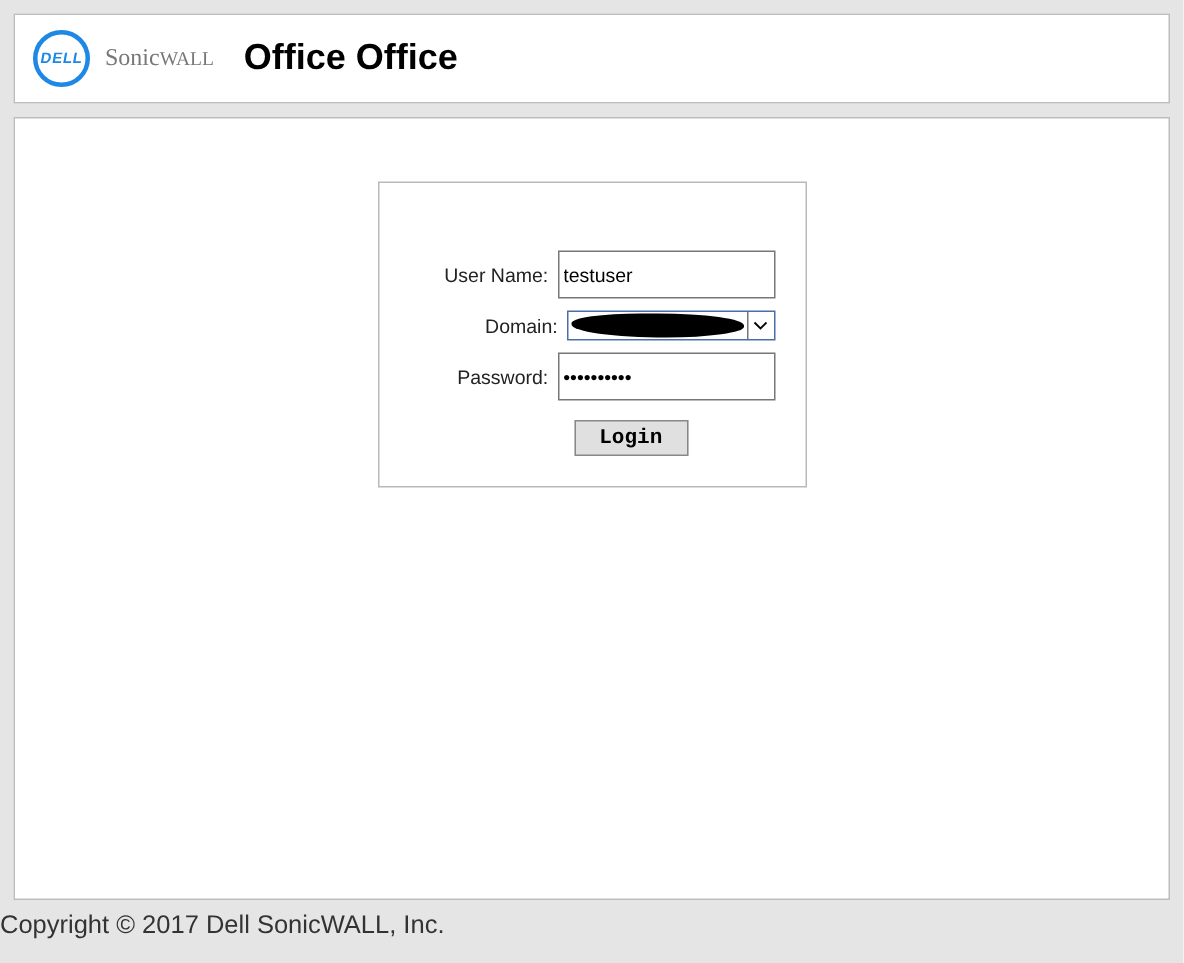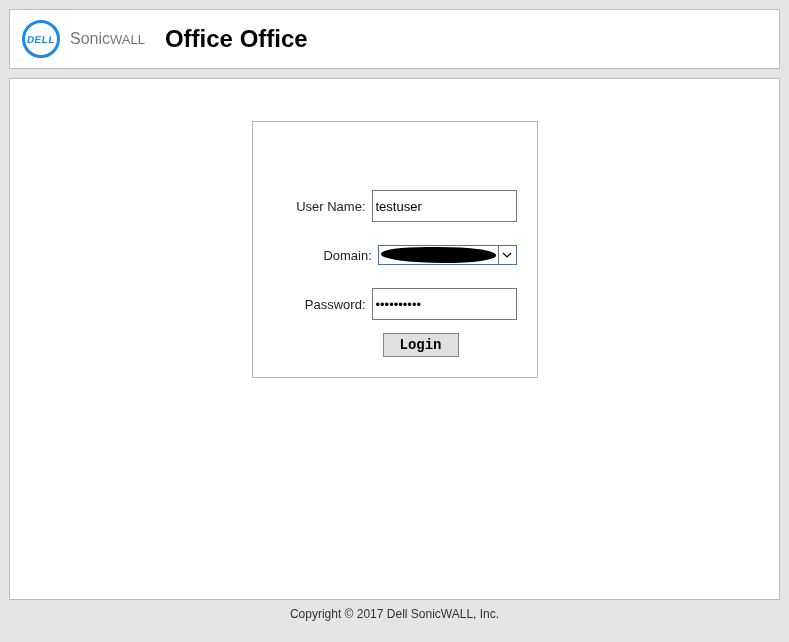--- a/index.html
+++ b/index.html
@@ -1,35 +1,35 @@
 <!DOCTYPE html>
 <html><head>
   <meta charset="utf-8">
   <style>
     * { box-sizing: border-box; margin: 0; padding: 0; }
     body { background: #e5e5e5; font-family: Arial, Helvetica, sans-serif; width: 789px; height: 642px; overflow: hidden; }
     .header-panel { background: #fff; border: 1px solid #bdbdbd; margin: 9px; display: flex; align-items: center; padding: 10px 10px 10px 12px; }
     .dell-ring { width: 38px; height: 38px; border: 3px solid #1e88e5; border-radius: 50%; display: flex; align-items: center; justify-content: center; flex-shrink: 0; }
     .dell-ring .dell { color: #1e88e5; font-weight: bold; font-size: 10px; letter-spacing: 0.5px; transform: skewX(-10deg); }
-    .brand-sonic { color: #777; font-size: 16px; margin-left: 10px; white-space: nowrap; }
+    .brand-sonic { color: #777; font-size: 16px; margin-left: 10px; white-space: nowrap; font-family: Liberation Serif, serif; }
     .brand-sonic .wall { font-size: 13px; }
     .product-title { font-size: 24px; font-weight: bold; color: #000; margin-left: 20px; }
     .main-panel { background: #fff; border: 1px solid #bdbdbd; margin: 0 9px 7px 9px; height: 522px; padding-top: 42px; }
     .login-box { width: 286px; border: 1px solid #b9b9b9; margin: 0 auto; padding: 45px 20px 20px 18px; }
-    .field-row { display: flex; align-items: center; margin-bottom: 8px; margin-top: 23px; }
+    .field-row { display: flex; align-items: center; margin-bottom: 8px; }
     .field-label { width: 112px; text-align: right; font-size: 13px; color: #222; padding-right: 6px; }
     .text-input { width: 145px; height: 32px; border: 1px solid #777; font-size: 13px; padding: 0 3px; font-family: Arial, sans-serif; }
     .domain-select-wrap { width: 145px; height: 20px; border: 1px solid #4a6ea9; display: flex; }
     .domain-value { flex: 1; background: #000; border-radius: 40% 50% 45% 55%; margin: 1px 2px; }
     .domain-caret { width: 18px; border-left: 1px solid #777; display: flex; align-items: center; justify-content: center; }
     .domain-caret svg { display: block; }
     .button-row { margin-top: 13px; display: flex; }
     .login-spacer { width: 112px; }
     .login-btn { background: #e0e0e0; border: 1px solid #888; font-size: 14px; font-weight: bold; padding: 3px 16px; cursor: pointer; font-family: Liberation Mono, monospace; }
-    .footer { text-align: center; font-size: 12px; color: #333; }
+    .footer { text-align: left; font-size: 17px; color: #333; }
   </style>
 </head>
 <body>
 
 <div class="header-panel">
   <div class="dell-ring">
     <span class="dell">DELL</span>
   </div>
   <span class="brand-sonic">
     <span>Sonic</span><span class="wall">WALL</span>

